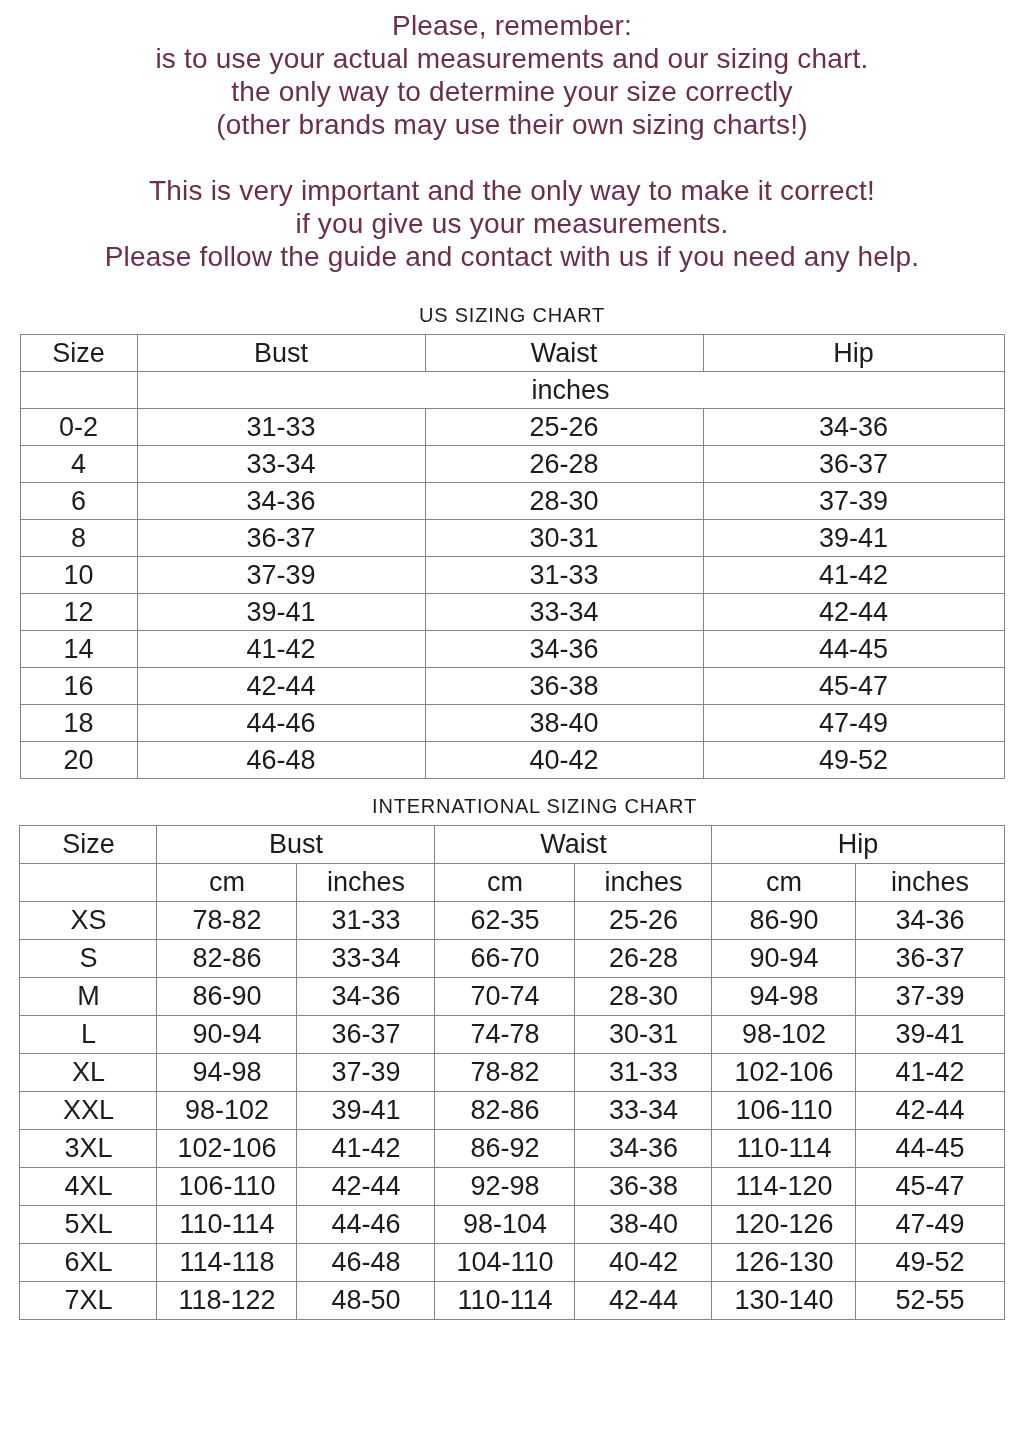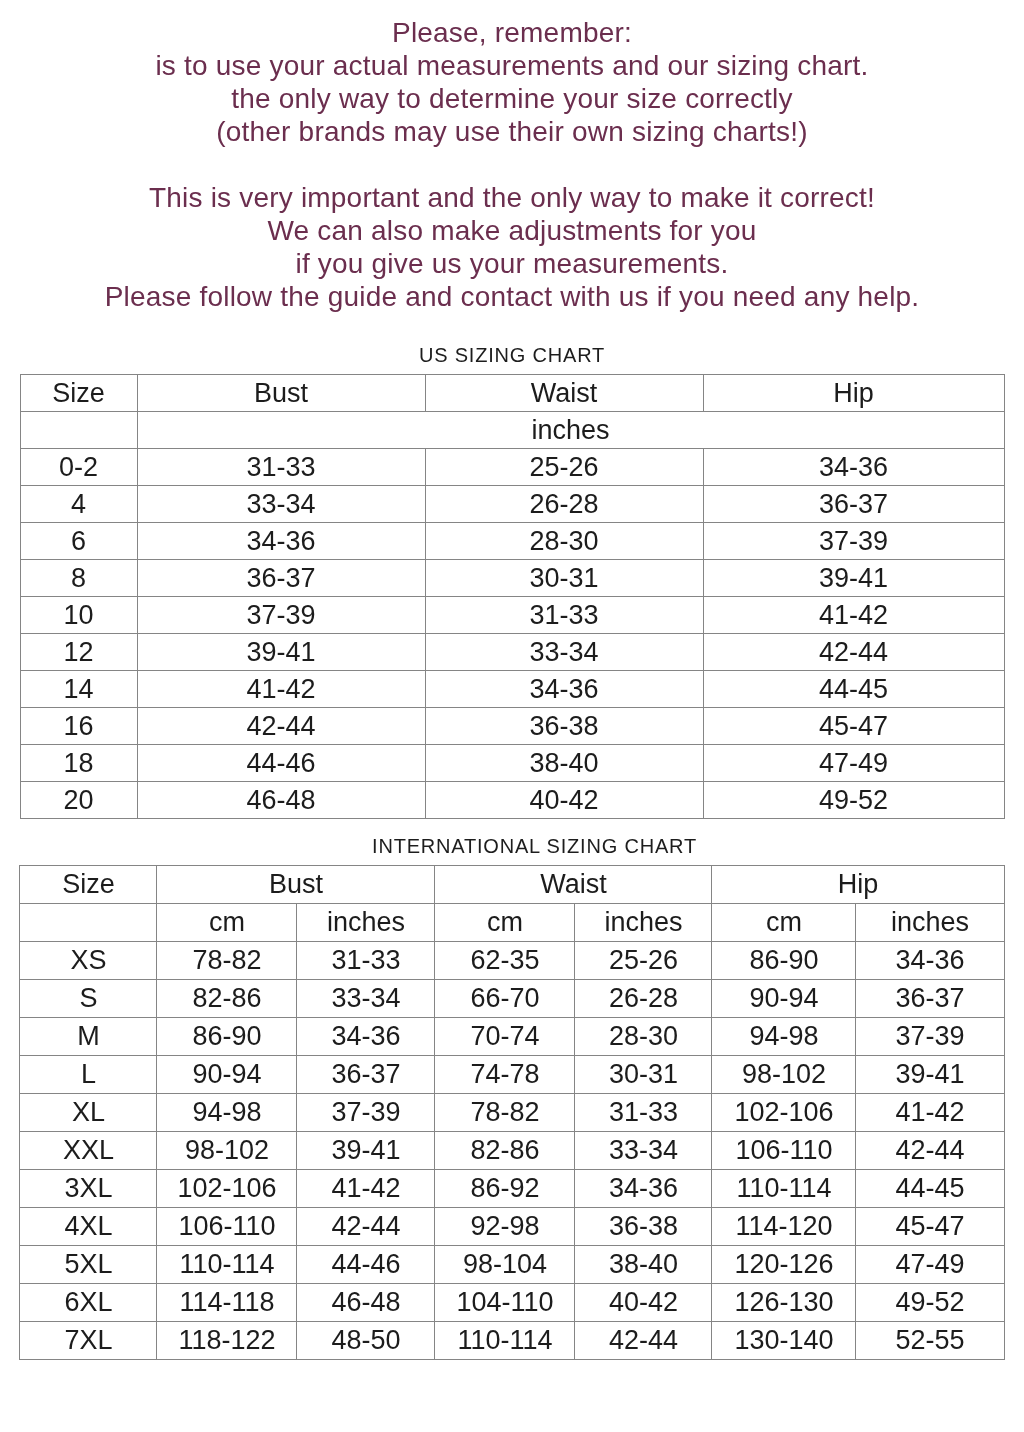--- a/index.html
+++ b/index.html
@@ -2,21 +2,21 @@
 <html><head>
 <meta charset="utf-8">
 <style>
   html, body { margin: 0; padding: 0; background: #ffffff; }
   .page {
     width: 1024px; height: 1432px; background: #ffffff;
     font-family: "Liberation Sans", sans-serif;
     overflow: hidden;
   }
   .intro {
-    padding-top: 16px;
+    padding-top: 9px;
     text-align: center;
     font-size: 28px;
     line-height: 33px;
     font-weight: 300;
     color: #6b2e4e;
     letter-spacing: 0.2px;
   }
   .intro-line { min-height: 33px; }
   .chart-title {
     text-align: center;
@@ -55,21 +55,20 @@
 
 <div class="page">
 
   <div class="intro">
     <div class="intro-line">Please, remember:</div>
     <div class="intro-line">is to use your actual measurements and our sizing chart.</div>
     <div class="intro-line">the only way to determine your size correctly</div>
     <div class="intro-line">(other brands may use their own sizing charts!)</div>
     <div class="intro-line"></div>
     <div class="intro-line">This is very important and the only way to make it correct!</div>
-    <div class="intro-line">We can also make adjustments for you</div>
     <div class="intro-line">if you give us your measurements.</div>
     <div class="intro-line">Please follow the guide and contact with us if you need any help.</div>
   </div>
 
   <div class="chart-title us-title">US SIZING CHART</div>
 
   <table class="sizing-table us-table">
     <colgroup>
       <col style="width:117px">
         <col style="width:288px">

